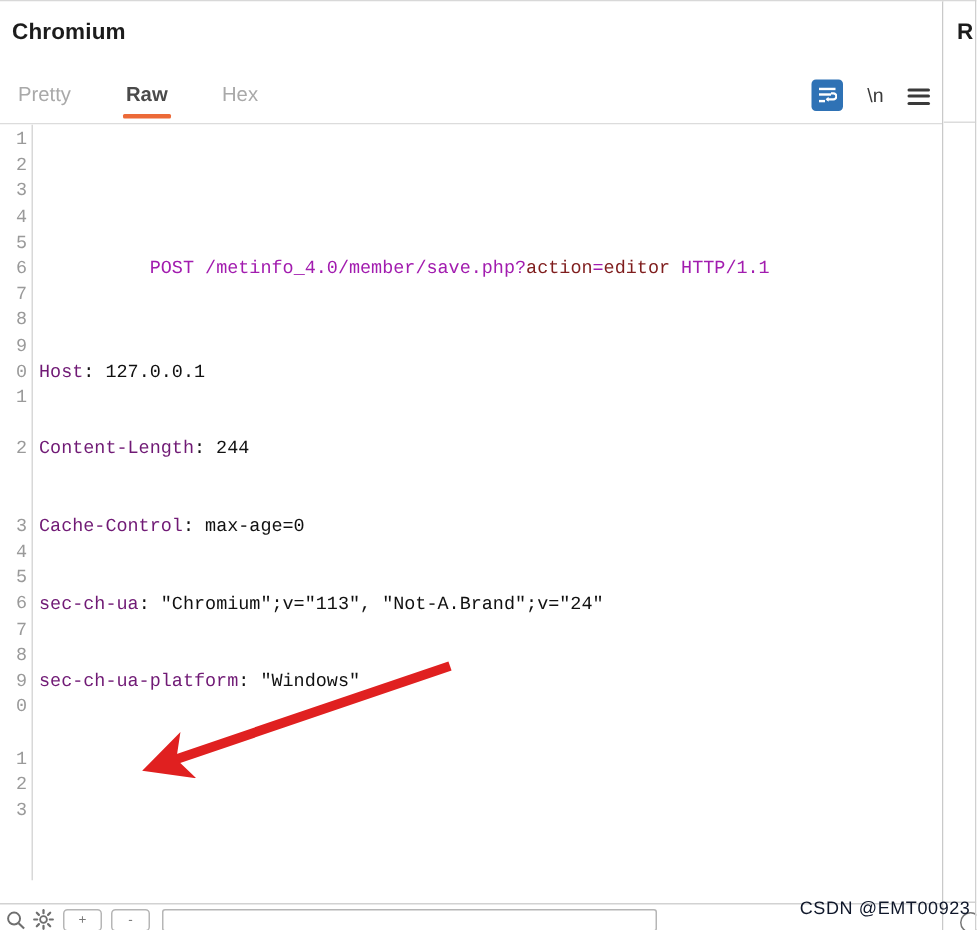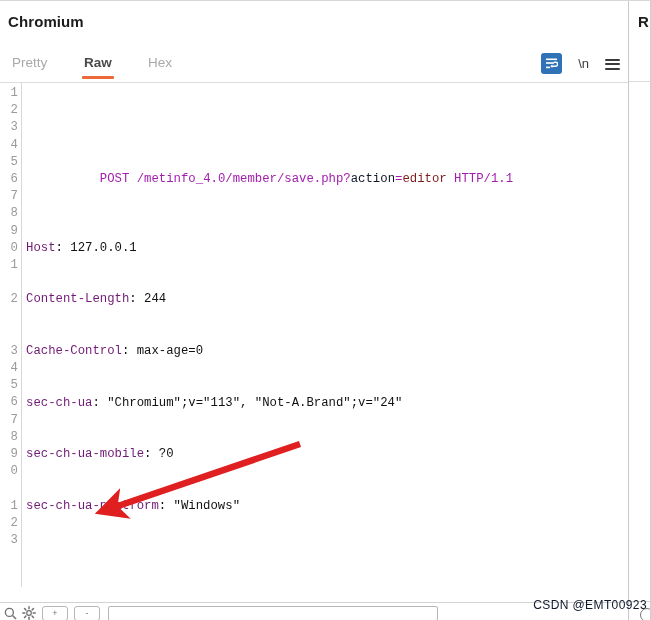--- a/index.html
+++ b/index.html
@@ -143,21 +143,21 @@
     position: absolute;
     left: 26px; top: 2px;
     width: 600px;
     white-space: pre;
     color: #111111;
   }
   .code .ln { height: 17.2px; }
 
   .hname { color: #701a75; }
   .hval  { color: #111111; }
-  .kblue { color: #0f172a; text-align: center; }
+  .kblue { color: #7f1d1d; text-align: center; }
   .kred  { color: #7f1d1d; }
   .dark  { color: #a21caf; }
 
   
   .arrow-svg {
     position: absolute;
     left: 0; top: 0;
     width: 651px; height: 620px;
     pointer-events: none;
   }
@@ -341,21 +341,20 @@
         
         <div class="ln">
           <span class="dark">POST</span><span class="dark"> </span><span class="dark">/metinfo_4.0/member/save.php?</span><span class="kblue">action</span><span class="dark">=</span><span class="kred">editor</span><span class="dark"> HTTP/1.1</span>
         </div>
 
         
         <div class="ln"><span class="hname">Host</span><span class="hval">:</span><span class="hval"> 127.0.0.1</span></div>
         <div class="ln"><span class="hname">Content-Length</span><span class="hval">:</span><span class="hval"> 244</span></div>
         <div class="ln"><span class="hname">Cache-Control</span><span class="hval">:</span><span class="hval"> max-age=0</span></div>
         <div class="ln"><span class="hname">sec-ch-ua</span><span class="hval">:</span><span class="hval"> "Chromium";v="113", "Not-A.Brand";v="24"</span></div>
-        <div class="ln"><span class="hname">sec-ch-ua-mobile</span><span class="hval">:</span><span class="hval"> ?0</span></div>
         <div class="ln"><span class="hname">sec-ch-ua-platform</span><span class="hval">:</span><span class="hval"> "Windows"</span></div>
         
         
 
         
         
         
 
         
         

